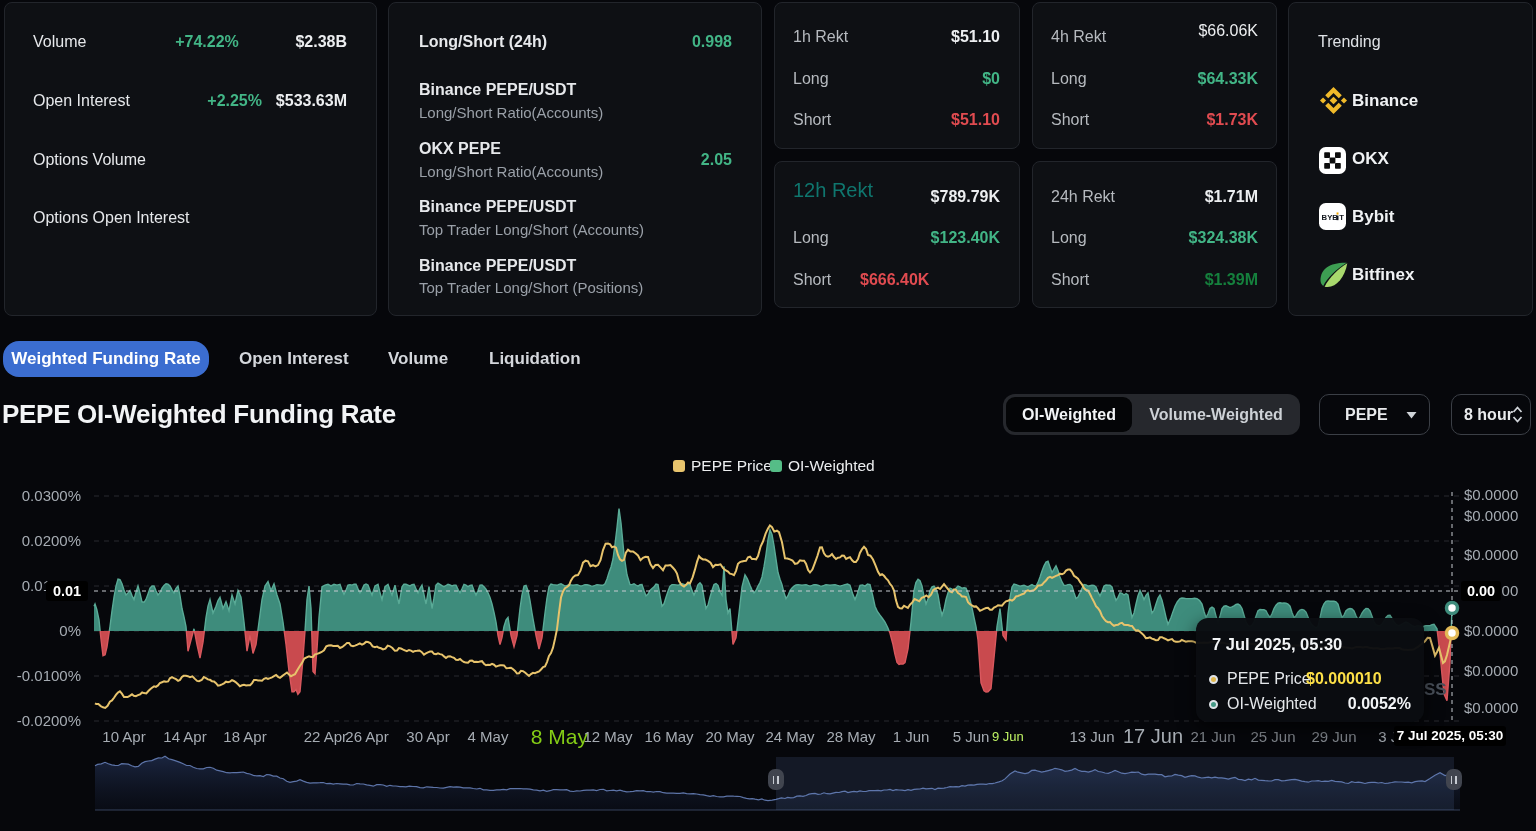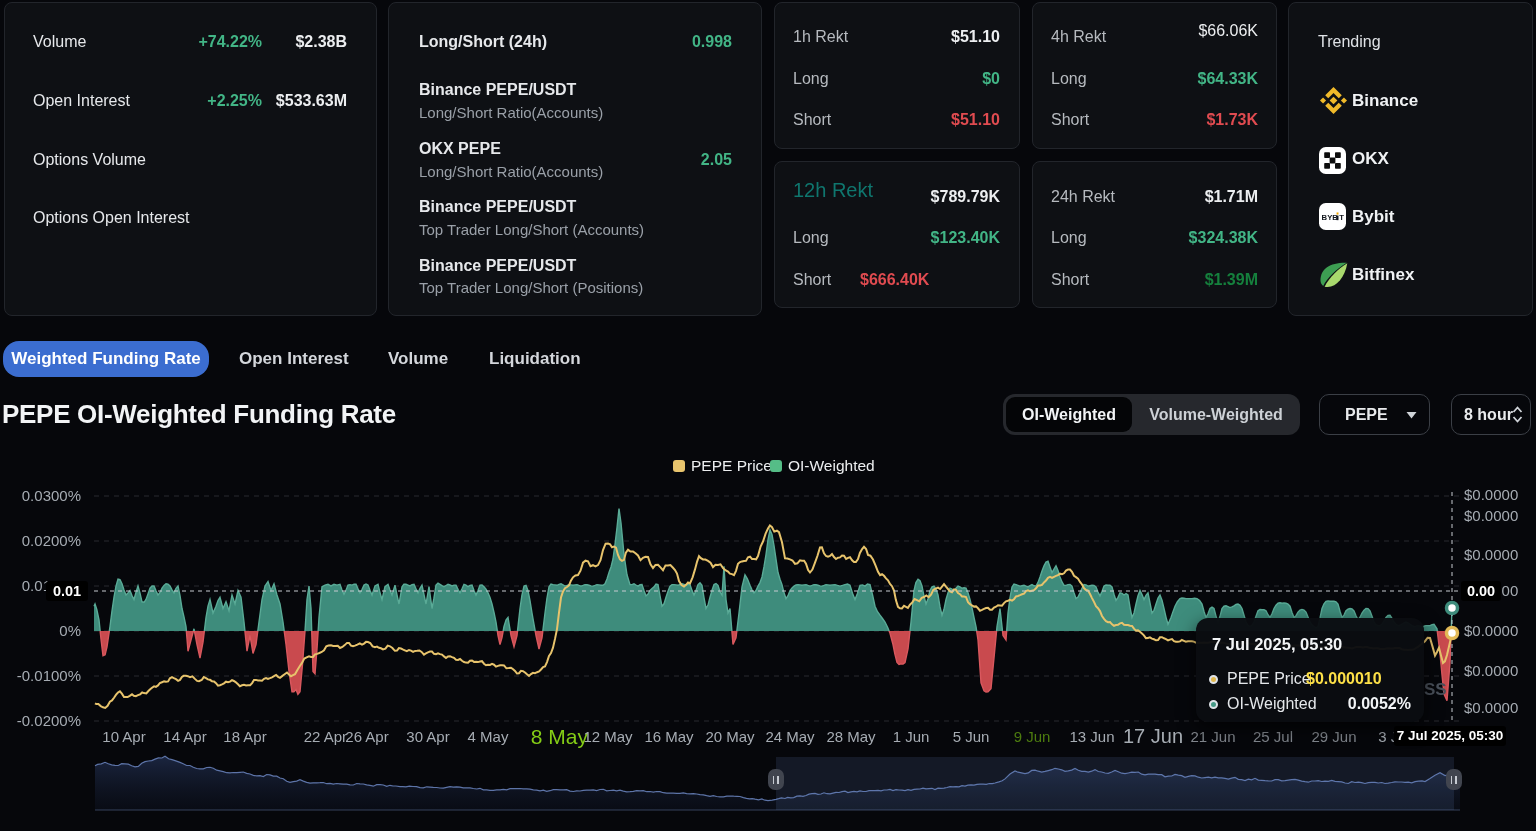--- a/index.html
+++ b/index.html
@@ -7,21 +7,21 @@
 </style></head><body>
 
 <div class="card" style="left:4px;top:2px;width:373px;height:314px"></div>
 <div class="card" style="left:388px;top:2px;width:374px;height:314px"></div>
 <div class="card" style="left:774px;top:2px;width:246px;height:147px"></div>
 <div class="card" style="left:1032px;top:2px;width:245px;height:147px"></div>
 <div class="card" style="left:774px;top:161px;width:246px;height:147px"></div>
 <div class="card" style="left:1032px;top:161px;width:245px;height:147px"></div>
 <div class="card" style="left:1288px;top:2px;width:245px;height:314px"></div>
 <div style="position:absolute;left:33px;top:31.0px;height:22px;line-height:22px;font-size:16px;color:#e6e8eb">Volume</div>
-<div style="position:absolute;left:152px;top:31.0px;width:110px;height:22px;line-height:22px;font-size:16px;text-align:right;color:#42b586;font-weight:600">+74.22%</div>
+<div style="position:absolute;left:152px;top:31.0px;width:110px;height:22px;line-height:22px;font-size:16px;text-align:center;color:#42b586;font-weight:600">+74.22%</div>
 <div style="position:absolute;left:237px;top:31.0px;width:110px;height:22px;line-height:22px;font-size:16px;text-align:right;color:#eceef0;font-weight:700">$2.38B</div>
 <div style="position:absolute;left:33px;top:90.0px;height:22px;line-height:22px;font-size:16px;color:#e6e8eb">Open Interest</div>
 <div style="position:absolute;left:152px;top:90.0px;width:110px;height:22px;line-height:22px;font-size:16px;text-align:right;color:#42b586;font-weight:600">+2.25%</div>
 <div style="position:absolute;left:237px;top:90.0px;width:110px;height:22px;line-height:22px;font-size:16px;text-align:right;color:#eceef0;font-weight:700">$533.63M</div>
 <div style="position:absolute;left:33px;top:148.5px;height:22px;line-height:22px;font-size:16px;color:#e6e8eb">Options Volume</div>
 <div style="position:absolute;left:33px;top:206.5px;height:22px;line-height:22px;font-size:16px;color:#e6e8eb">Options Open Interest</div>
 <div style="position:absolute;left:419px;top:31.0px;height:22px;line-height:22px;font-size:16px;color:#e6e8eb;font-weight:600">Long/Short (24h)</div>
 <div style="position:absolute;left:620px;top:31.0px;width:112px;height:22px;line-height:22px;font-size:16px;text-align:right;color:#42b586;font-weight:600">0.998</div>
 <div style="position:absolute;left:419px;top:79.0px;height:22px;line-height:22px;font-size:16px;color:#e6e8eb;font-weight:600">Binance PEPE/USDT</div>
 <div style="position:absolute;left:419px;top:102.0px;height:21px;line-height:21px;font-size:15px;color:#9aa0a8">Long/Short Ratio(Accounts)</div>
@@ -165,25 +165,25 @@
 <div style="position:absolute;left:388px;top:727px;width:80px;height:19px;line-height:19px;font-size:15px;color:#a6acb3;text-align:center">30 Apr</div>
 <div style="position:absolute;left:448px;top:727px;width:80px;height:19px;line-height:19px;font-size:15px;color:#a6acb3;text-align:center">4 May</div>
 <div style="position:absolute;left:508px;top:727px;width:80px;height:19px;line-height:19px;font-size:21px;color:#84cc16;text-align:right">8 May</div>
 <div style="position:absolute;left:568px;top:727px;width:80px;height:19px;line-height:19px;font-size:15px;color:#a6acb3;text-align:center">12 May</div>
 <div style="position:absolute;left:629px;top:727px;width:80px;height:19px;line-height:19px;font-size:15px;color:#a6acb3;text-align:center">16 May</div>
 <div style="position:absolute;left:690px;top:727px;width:80px;height:19px;line-height:19px;font-size:15px;color:#a6acb3;text-align:center">20 May</div>
 <div style="position:absolute;left:750px;top:727px;width:80px;height:19px;line-height:19px;font-size:15px;color:#a6acb3;text-align:center">24 May</div>
 <div style="position:absolute;left:811px;top:727px;width:80px;height:19px;line-height:19px;font-size:15px;color:#a6acb3;text-align:center">28 May</div>
 <div style="position:absolute;left:871px;top:727px;width:80px;height:19px;line-height:19px;font-size:15px;color:#a6acb3;text-align:center">1 Jun</div>
 <div style="position:absolute;left:931px;top:727px;width:80px;height:19px;line-height:19px;font-size:15px;color:#a6acb3;text-align:center">5 Jun</div>
-<div style="position:absolute;left:992px;top:727px;width:80px;height:19px;line-height:19px;font-size:15px;color:#4d7c0f;text-align:center">9 Jun</div>
+<div style="position:absolute;left:992px;top:727px;width:80px;height:19px;line-height:19px;font-size:13px;color:#bef264;">9 Jun</div>
 <div style="position:absolute;left:1052px;top:727px;width:80px;height:19px;line-height:19px;font-size:15px;color:#a6acb3;text-align:center">13 Jun</div>
 <div style="position:absolute;left:1113px;top:727px;width:80px;height:19px;line-height:19px;font-size:20px;color:#a6acb3;text-align:center">17 Jun</div>
 <div style="position:absolute;left:1173px;top:727px;width:80px;height:19px;line-height:19px;font-size:15px;color:#82878e;text-align:center">21 Jun</div>
-<div style="position:absolute;left:1233px;top:727px;width:80px;height:19px;line-height:19px;font-size:15px;color:#82878e;text-align:center">25 Jul</div>
+<div style="position:absolute;left:1233px;top:727px;width:80px;height:19px;line-height:19px;font-size:15px;color:#82878e;text-align:center">25 Jun</div>
 <div style="position:absolute;left:1294px;top:727px;width:80px;height:19px;line-height:19px;font-size:15px;color:#82878e;text-align:center">29 Jun</div>
 <div style="position:absolute;left:1354px;top:727px;width:80px;height:19px;line-height:19px;font-size:15px;color:#a6acb3;text-align:center">3 Jul</div>
 <div style="position:absolute;left:46px;top:581px;width:42px;height:20px;background:#000;border-radius:3px;line-height:20px;text-align:center;font-size:14.5px;font-weight:700;color:#fff">0.01</div>
 <div style="position:absolute;left:1461px;top:581px;width:40px;height:20px;background:#000;border-radius:3px;line-height:20px;text-align:center;font-size:14.5px;font-weight:700;color:#fff">0.00</div>
 <div style="position:absolute;left:1394px;top:726px;width:112px;height:20px;background:#000;border-radius:3px;line-height:20px;text-align:center;font-size:13.5px;font-weight:700;color:#fff;z-index:6">7 Jul 2025, 05:30</div>
 <div style="position:absolute;left:1424px;top:681px;height:18px;line-height:18px;font-size:17px;font-weight:700;color:#4a515b">SS</div>
 <div style="position:absolute;left:1196px;top:618px;width:228px;height:104px;background:rgba(10,12,17,0.97);border-radius:12px;box-shadow:0 6px 18px rgba(0,0,0,0.65);z-index:5">
 <div style="position:absolute;left:16px;top:17px;font-size:16.5px;font-weight:700;color:#f2f4f6">7 Jul 2025, 05:30</div>
 <div style="position:absolute;left:13px;top:57px;width:9px;height:9px;border-radius:50%;background:#e0b74e;border:2px solid #dfe3e8"></div>
 <div style="position:absolute;left:31px;top:52px;font-size:16px;color:#e4e7ea">PEPE Price</div>

